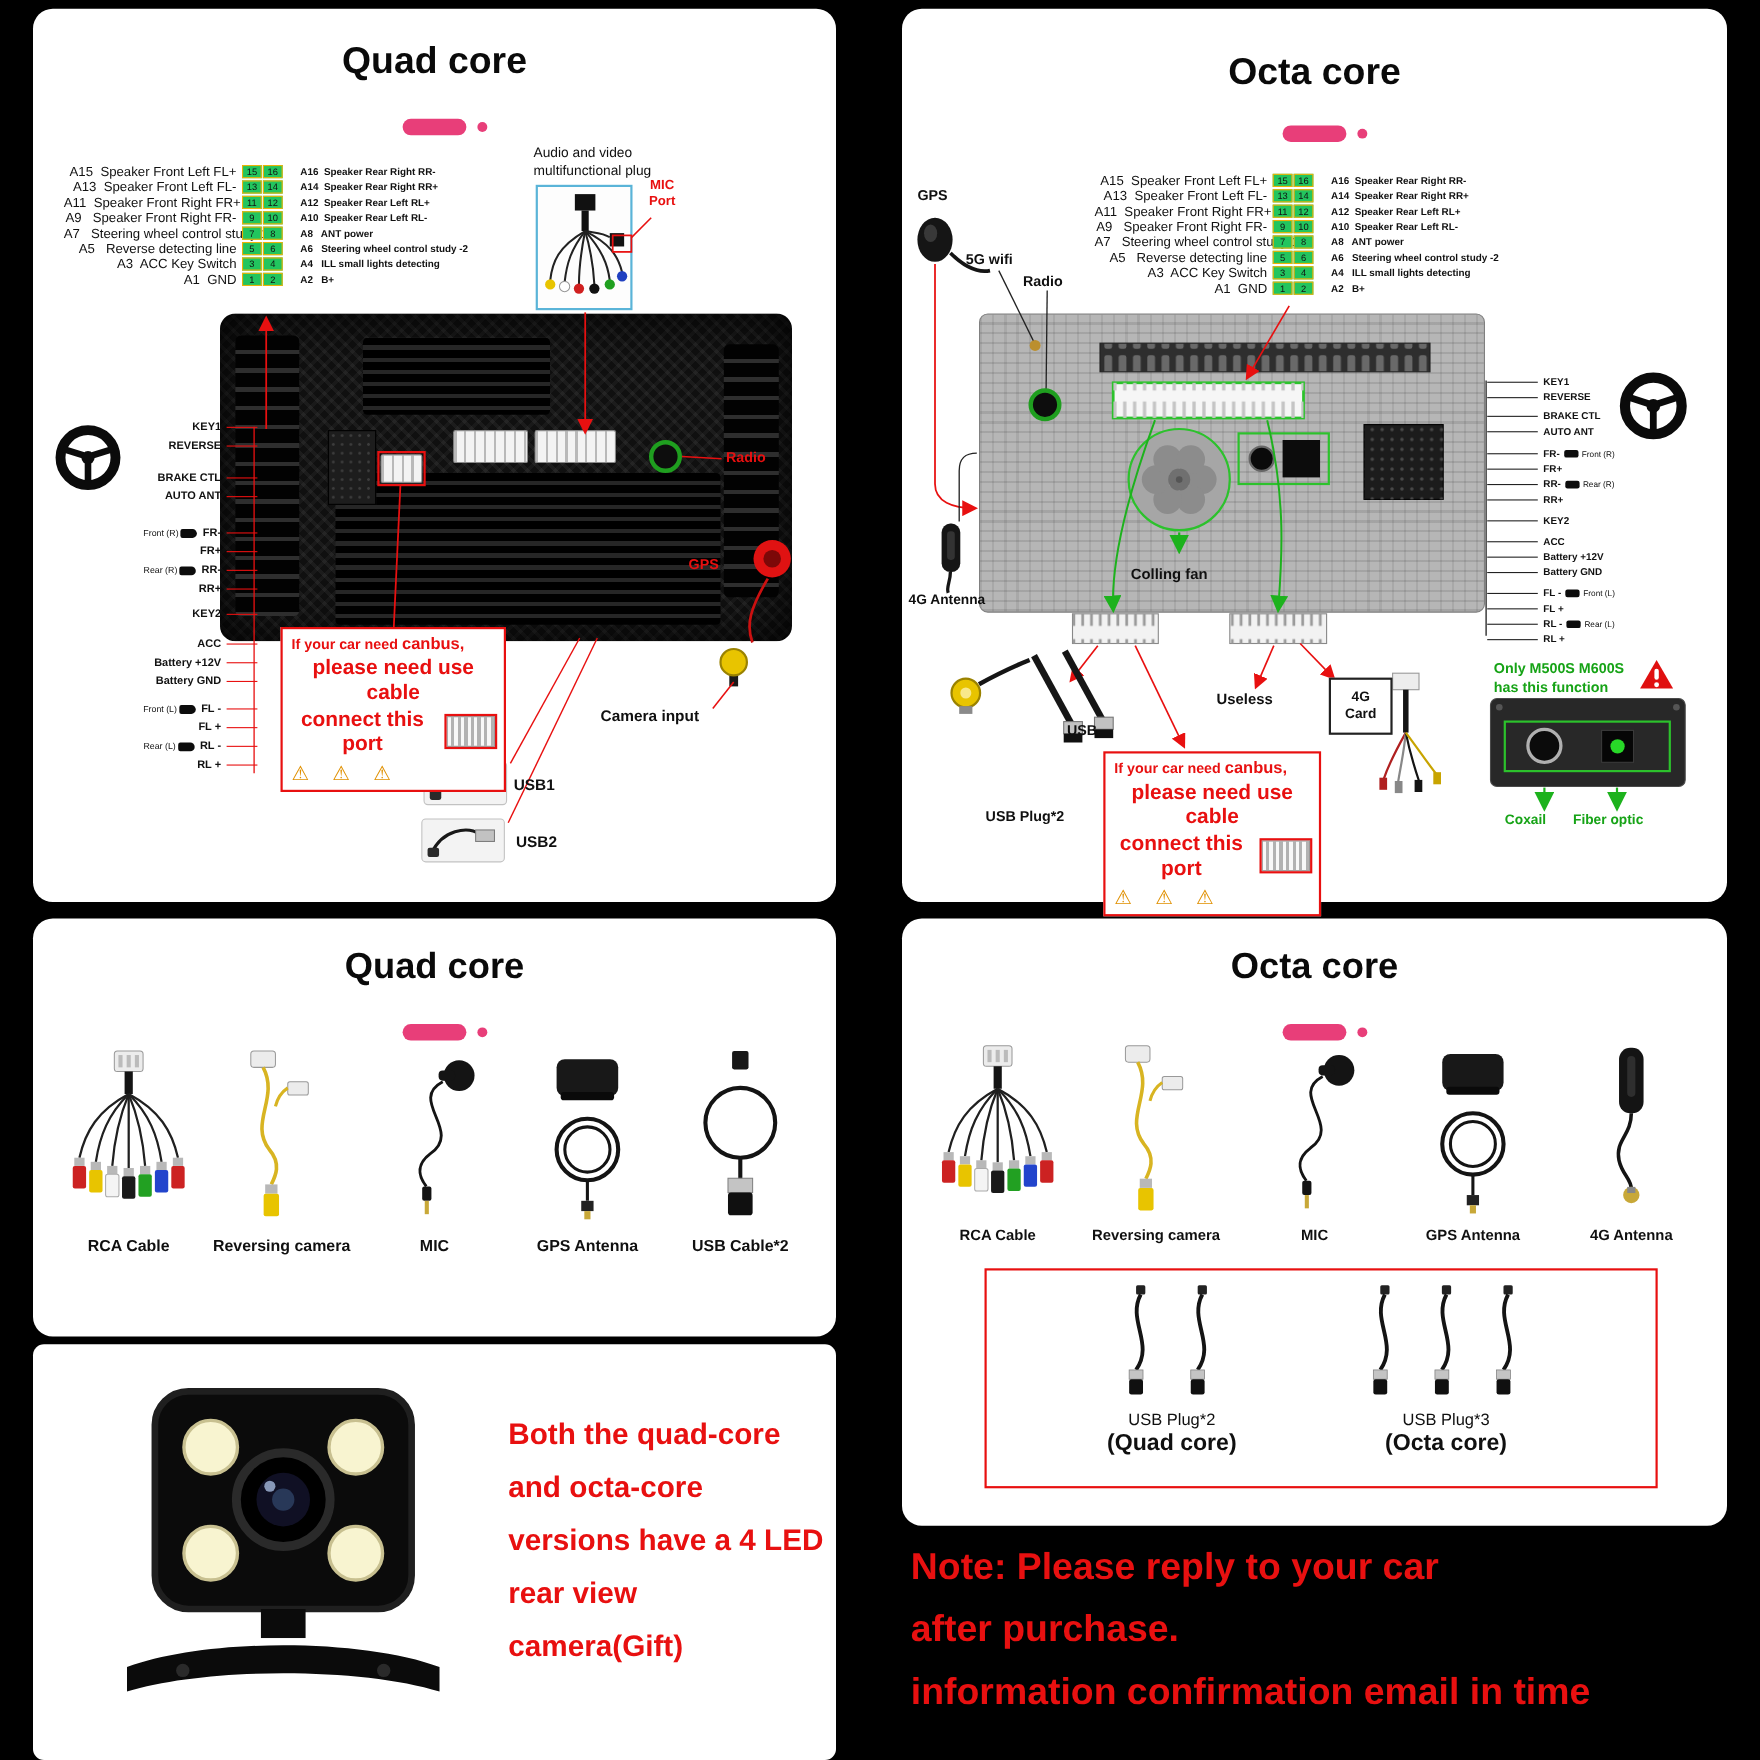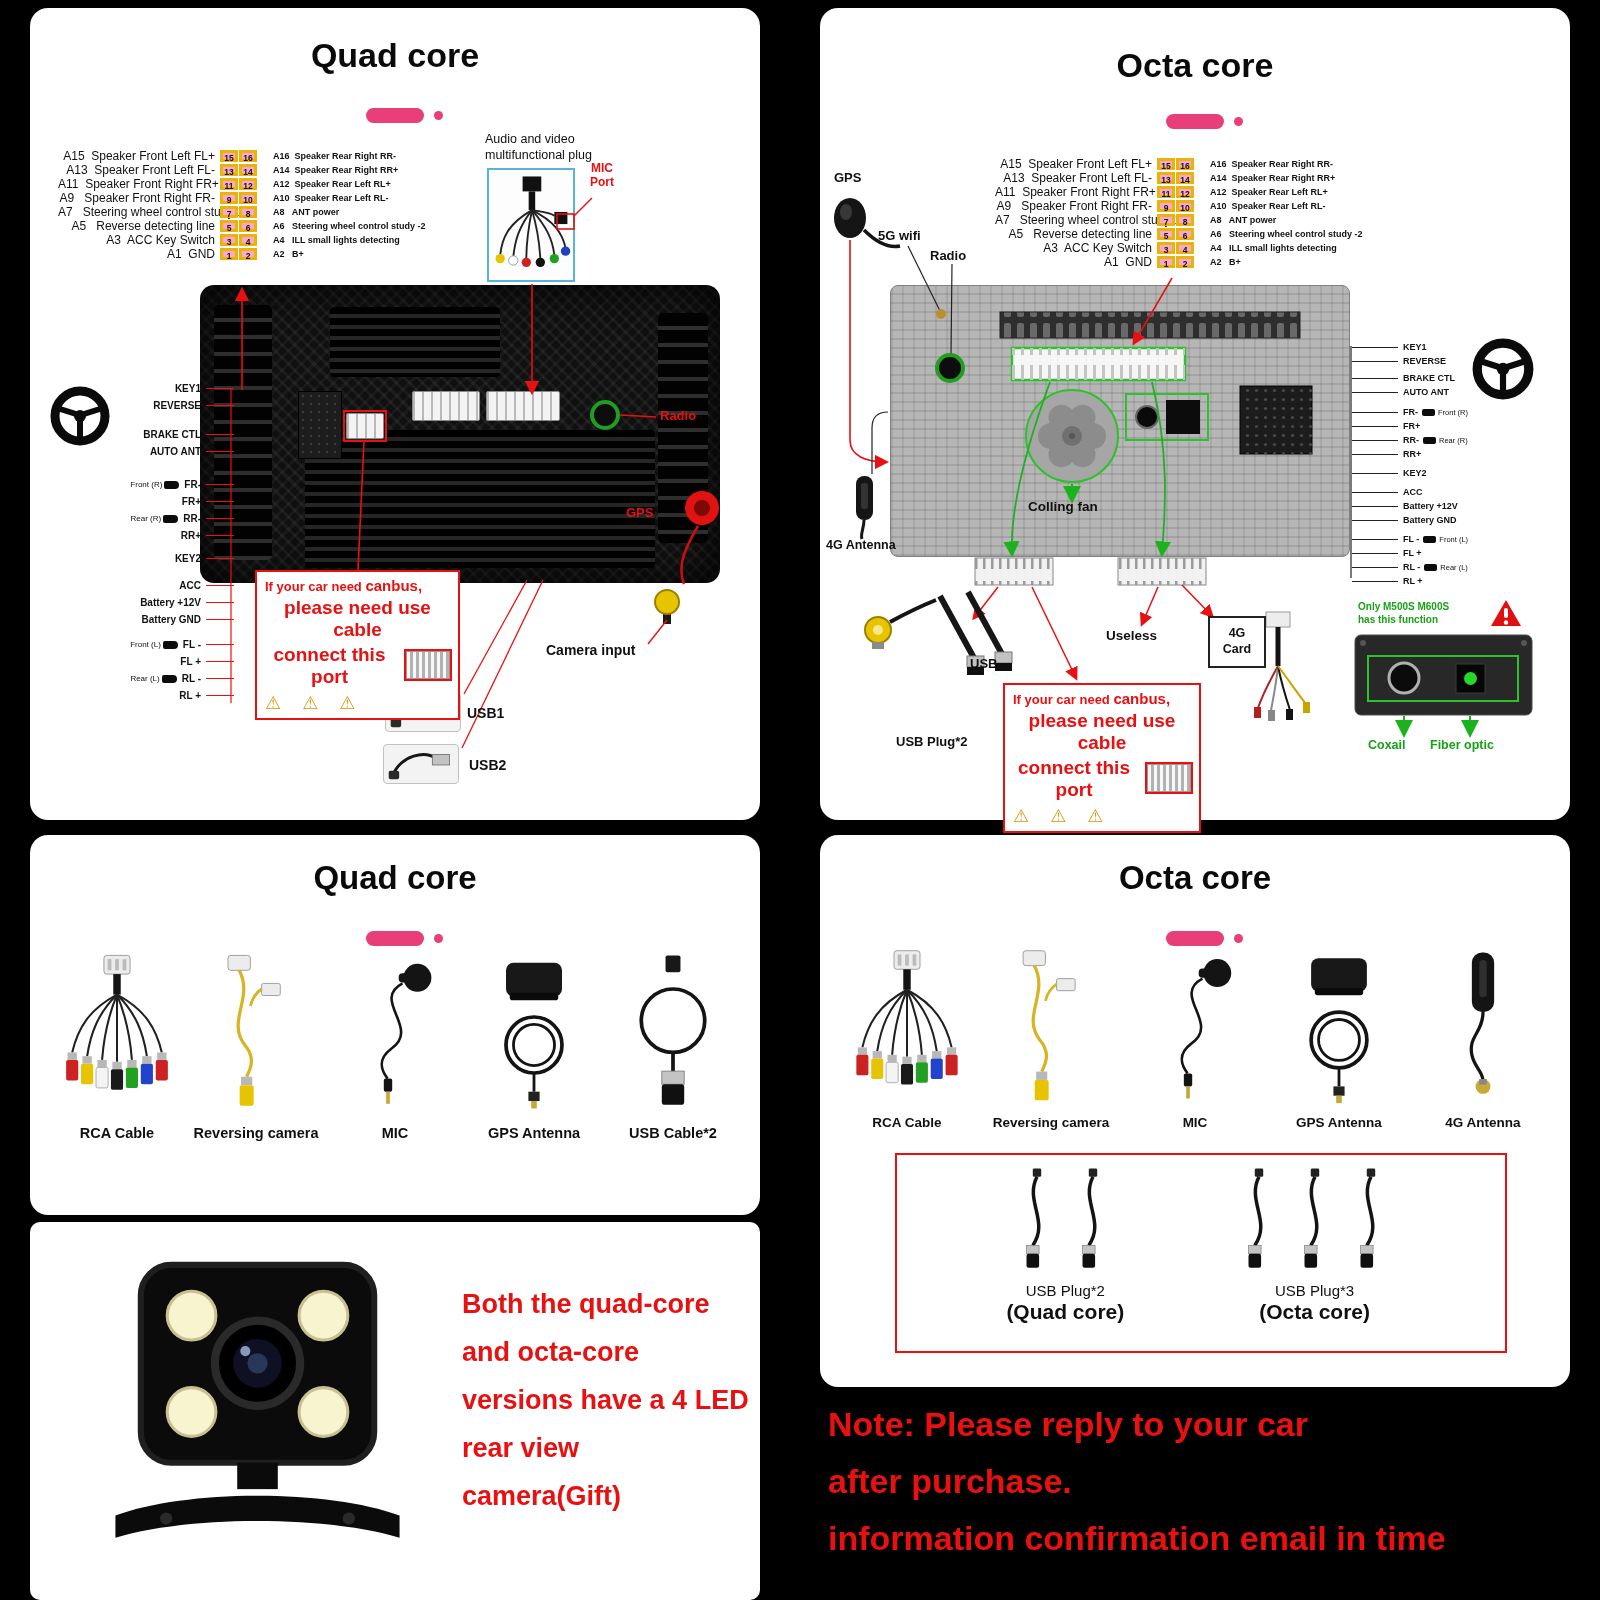--- a/index.html
+++ b/index.html
@@ -20,21 +20,21 @@
   .dash::after { content:""; position:absolute; right:-19px; top:3px; width:9px; height:9px; border-radius:50%; background:#e83e79; }
   .p-octa-wiring .dash { top:106px; }
   .p-quad-kit .dash, .p-octa-kit .dash { top:96px; }
 
   
   .pin-table { position:absolute; display:flex; flex-direction:column; gap:2px; z-index:4; }
   .pt-quad { left:28px; top:142px; }
   .pt-octa { left:175px; top:150px; }
   .pin-row { display:flex; align-items:center; height:12px; }
   .pl { width:162px; text-align:right; font-size:12px; font-weight:400; color:#111; white-space:pre; padding-right:5px; }
-  .pc { width:18px; height:12px; border:3px solid #eab308; background:#f9a8d4; font-size:8.5px; font-weight:700; text-align:center; line-height:10px; color:#111; margin-right:1px; flex:0 0 auto; }
+  .pc { width:18px; height:12px; border:1px solid #eab308; background:#22c55e; font-size:8.5px; font-weight:400; text-align:center; line-height:10px; color:#111; margin-right:1px; flex:0 0 auto; }
   .pr { font-size:9px; font-weight:600; color:#111; white-space:pre; padding-left:15px; }
 
   
   .harness { position:absolute; display:flex; flex-direction:column; z-index:4; }
   .harness-quad { left:28px; top:372px; width:176px; }
   .harness-octa { left:532px; top:332px; width:200px; }
   .h-row { display:flex; align-items:center; height:17px; }
   .harness-quad .h-row { justify-content:flex-end; }
   .harness-octa .h-row { height:14px; }
   .h-tag { font-size:8px; color:#111; margin-right:2px; }
@@ -116,26 +116,26 @@
   .cb-l1 b { font-size:15px; font-weight:800; }
   .cb-l2, .cb-l3 { font-size:19px; font-weight:600; margin-top:3px;text-align:center; }
   .cb-row { display:flex; align-items:center; }
   .cb-conn { display:inline-block; width:44px; height:28px; margin-left:12px; background:#e2e2e2; background-image:repeating-linear-gradient(90deg,#f8f8f8 0 3px,#b2b2b2 3px 6px); border:1px solid #9a9a9a; outline:2px solid #e81010; flex:0 0 auto; }
   .cb-warn { margin-top:4px; font-size:18px; color:#e09000; letter-spacing:8px; }
 
   .o-gps { left:14px; top:162px; font-weight:700; }
   .o-wifi { left:58px; top:220px; font-weight:700; }
   .o-radio { left:110px; top:240px; font-weight:700; }
   .o-4gant { left:6px; top:530px; font-size:12.5px; }
-  .o-fan { left:208px; top:491px; font-size:13.5px; }
+  .o-fan { left:208px; top:506px; font-size:13.5px; }
   .o-useless { left:286px; top:620px; font-size:13.5px; }
   .o-usb { left:150px; top:648px; font-size:13px; }
   .o-usbplug2 { left:76px; top:726px; font-size:13px; }
   .card4g { position:absolute; left:388px; top:608px; width:58px; height:52px; border:2px solid #222; background:#fff; font-size:12.5px; font-weight:700; color:#111; text-align:center; padding:7px 6px 0; line-height:1.3; z-index:4; white-space:normal; }
-  .o-only { position:absolute; left:538px; top:592px; font-size:10px; font-weight:700; color:#16a316; line-height:1.3; z-index:4; }
+  .o-only { position:absolute; left:538px; top:592px; font-size:13px; font-weight:700; color:#16a316; line-height:1.3; z-index:4; }
   .o-coax { left:548px; top:730px; font-size:12.5px; font-weight:700; }
   .o-fiber { left:610px; top:730px; font-size:12.5px; font-weight:700; }
 
   
   .kit-row { position:absolute; left:20px; right:20px; top:112px; display:flex; justify-content:space-between; z-index:2; }
   .acc-item { display:flex; flex-direction:column; align-items:center; width:134px; }
   .acc-svg { width:112px; height:168px; }
   .acc-label { margin-top:10px; font-size:14.5px; font-weight:600; color:#101010; white-space:nowrap; }
   .p-octa-kit .acc-svg { height:158px; }
   .p-octa-kit .acc-label { font-size:13.5px; }

